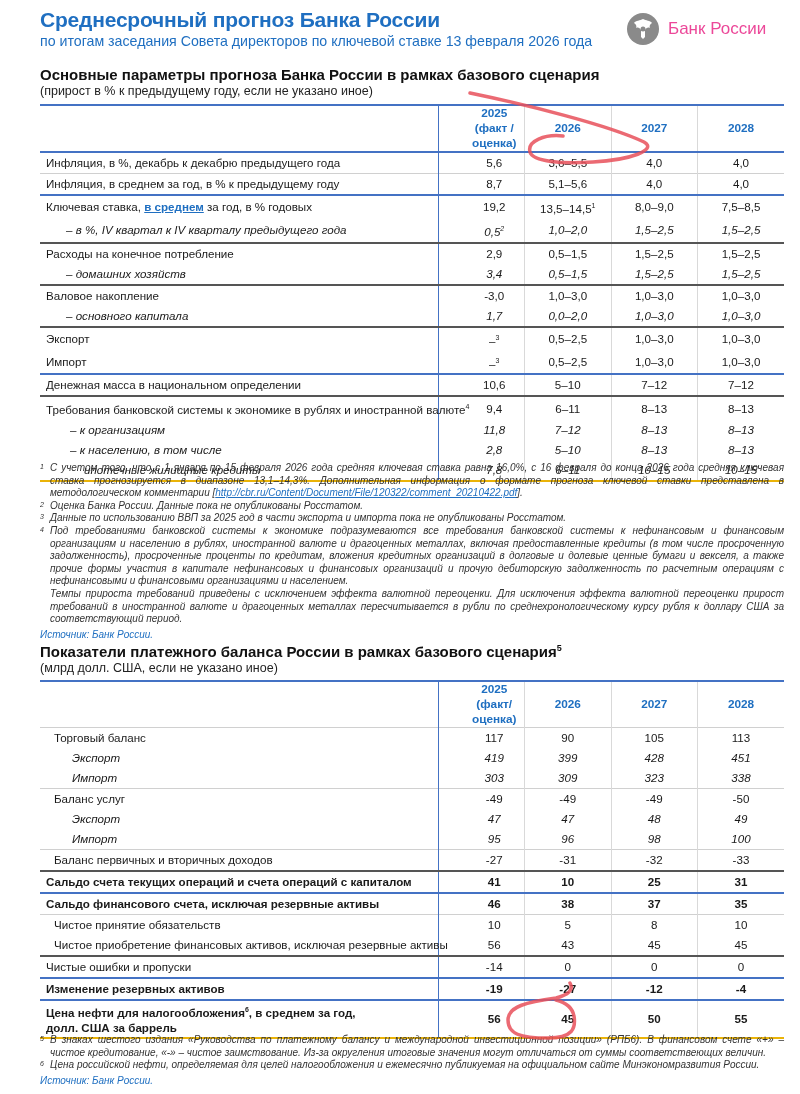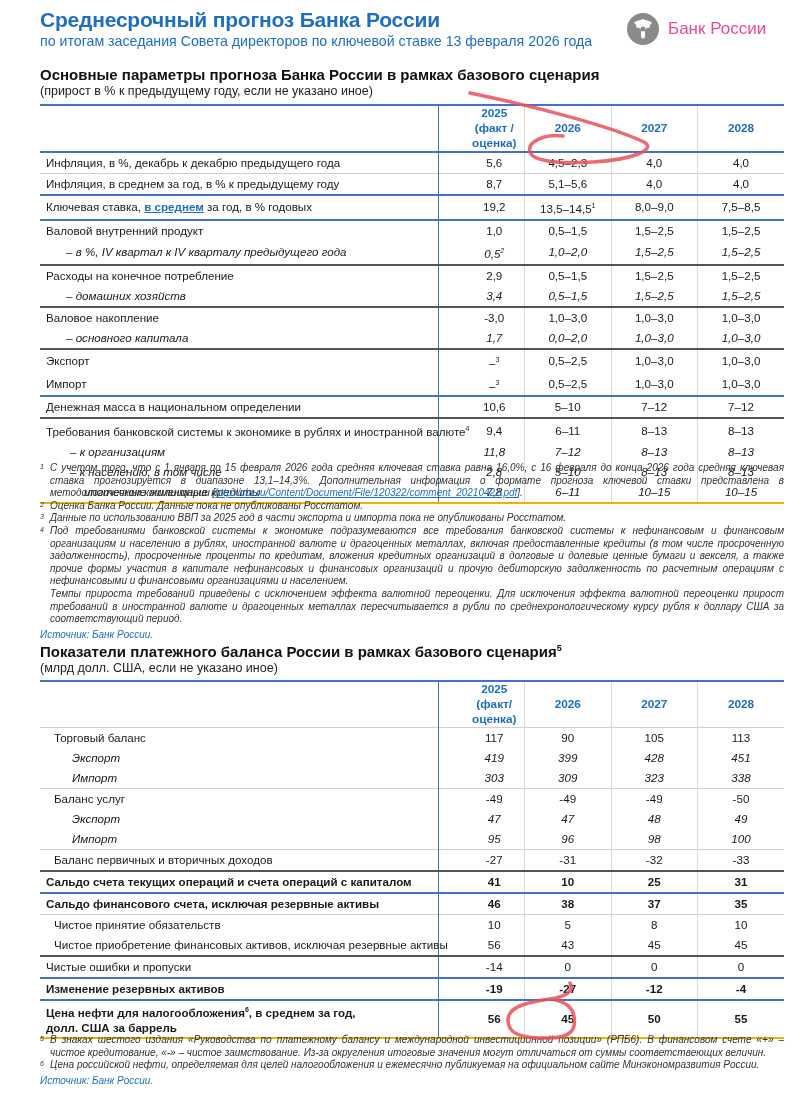--- a/index.html
+++ b/index.html
@@ -79,44 +79,37 @@
         <th class="v first"><span>2025</span><br><span>(факт / оценка)</span></th>
         <th class="v">2026</th>
         <th class="v">2027</th>
         <th class="v">2028</th>
       </tr>
     </thead>
     <tbody>
       <tr class="top-blue">
         <td>Инфляция, в %, декабрь к декабрю предыдущего года</td>
         <td class="v first">5,6</td>
-          <td class="v">4,5–2,3</td>
+          <td class="v">3,6–5,5</td>
           <td class="v">4,0</td>
           <td class="v">4,0</td>
       </tr>
       <tr class="top-grey">
         <td>Инфляция, в среднем за год, в % к предыдущему году</td>
         <td class="v first">8,7</td>
           <td class="v">5,1–5,6</td>
           <td class="v">4,0</td>
           <td class="v">4,0</td>
       </tr>
       <tr class="top-blue">
         <td><span>Ключевая ставка, </span><a class="lnk">в среднем</a><span> за год, в % годовых</span></td>
         <td class="v first">19,2</td>
         <td class="v"><span>13,5–14,5</span><sup>1</sup></td>
         <td class="v">8,0–9,0</td>
           <td class="v">7,5–8,5</td>
-      </tr>
-      <tr class="top-blue">
-        <td>Валовой внутренний продукт</td>
-        <td class="v first">1,0</td>
-          <td class="v">0,5–1,5</td>
-          <td class="v">1,5–2,5</td>
-          <td class="v">1,5–2,5</td>
       </tr>
       <tr>
         <td class="it ind1">– в %, IV квартал к IV кварталу предыдущего года</td>
         <td class="v first it"><span>0,5</span><sup>2</sup></td>
         <td class="v it">1,0–2,0</td>
           <td class="v it">1,5–2,5</td>
           <td class="v it">1,5–2,5</td>
       </tr>
       <tr class="top-dark">
         <td>Расходы на конечное потребление</td>

